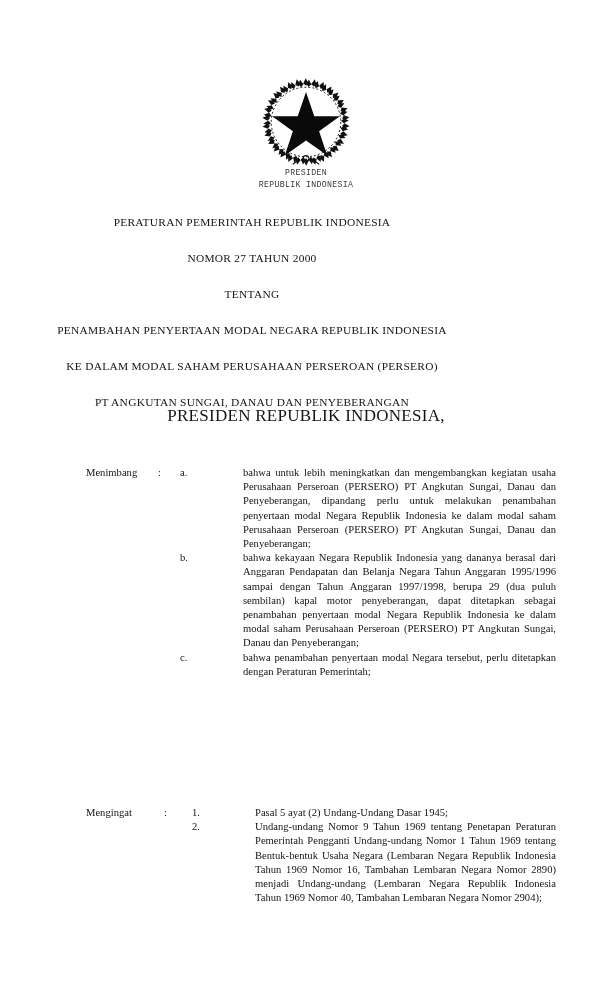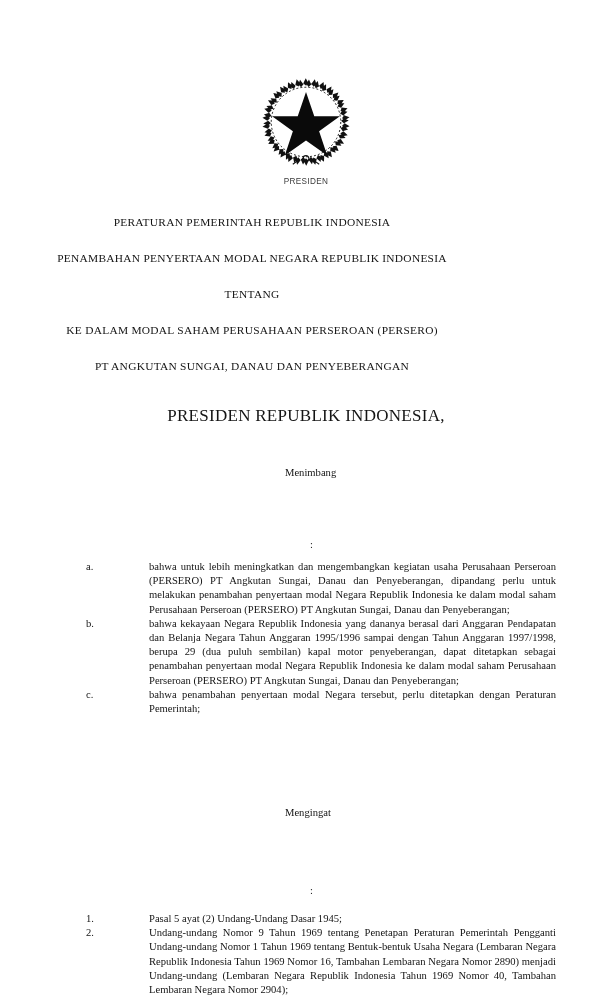--- a/index.html
+++ b/index.html
@@ -34,22 +34,22 @@
   }
   .emblem-wrap {
     position: relative;
     width: 88px;
     height: 88px;
     margin: 0 auto;
   }
   .emblem-svg { display: block; width: 88px; height: 88px; }
 
   .emblem-caption {
-    margin-top: 10px;
-    font-family: Liberation Sans, sans-serif;
+    margin-top: 1px;
+    font-family: Liberation Mono, monospace;
     font-size: 8.2px;
     line-height: 11.5px;
     letter-spacing: 0.35px;
     color: #3b3b3b;
   }
 
   
   .title-block {
     position: absolute;
     left: 0;
@@ -77,22 +77,21 @@
     font-family: "Liberation Serif", "DejaVu Serif", serif;
     font-size: 17px;
     letter-spacing: 0.28px;
     color: #141414;
   }
 
   
   .clause {
     position: absolute;
     display: flex;
-    align-items: center;
-    flex-direction: column;
+    align-items: flex-start;
   }
   #menimbang-section { left: 86px; top: 466px; width: 470px; }
   #mengingat-section { left: 86px; top: 806px; width: 470px; gap: 6px; }
 
   .clause-label {
     width: 72px;
     flex: 0 0 72px;
     font-size: 10.6px;
     line-height: 14.2px;
     color: #141414;
@@ -290,27 +289,29 @@
               <path d="M-8,43 l-7,5 M8,43 l7,5" stroke="#111111" stroke-width="1.2" fill="none"></path>
             </g>
           </g>
 
           <path d="M50,16 L59.4,43.6 L88.5,43.6 L64.9,60.6 L74.1,88.2 L50,71.1 L25.9,88.2 L35.1,60.6 L11.5,43.6 L40.6,43.6 Z" fill="#0a0a0a"></path>
         </g>
       </svg>
     </div>
     <div class="emblem-caption">
       <div>PRESIDEN</div>
+      <div>REPUBLIK INDONESIA</div>
     </div>
   </div>
 
   <div class="title-block">
     <div class="title-line">PERATURAN PEMERINTAH REPUBLIK INDONESIA</div>
+    <div class="title-line">NOMOR 27 TAHUN 2000</div>
+    <div class="title-line">TENTANG</div>
     <div class="title-line">PENAMBAHAN PENYERTAAN MODAL NEGARA REPUBLIK INDONESIA</div>
-    <div class="title-line">TENTANG</div>
     <div class="title-line">KE DALAM MODAL SAHAM PERUSAHAAN PERSEROAN (PERSERO)</div>
     <div class="title-line">PT ANGKUTAN SUNGAI, DANAU DAN PENYEBERANGAN</div>
   </div>
 
   <div class="presiden-head">PRESIDEN REPUBLIK INDONESIA,</div>
 
   <div class="clause" id="menimbang-section">
     <div class="clause-label">Menimbang</div>
     <div class="clause-colon">:</div>
     <div class="clause-items">

